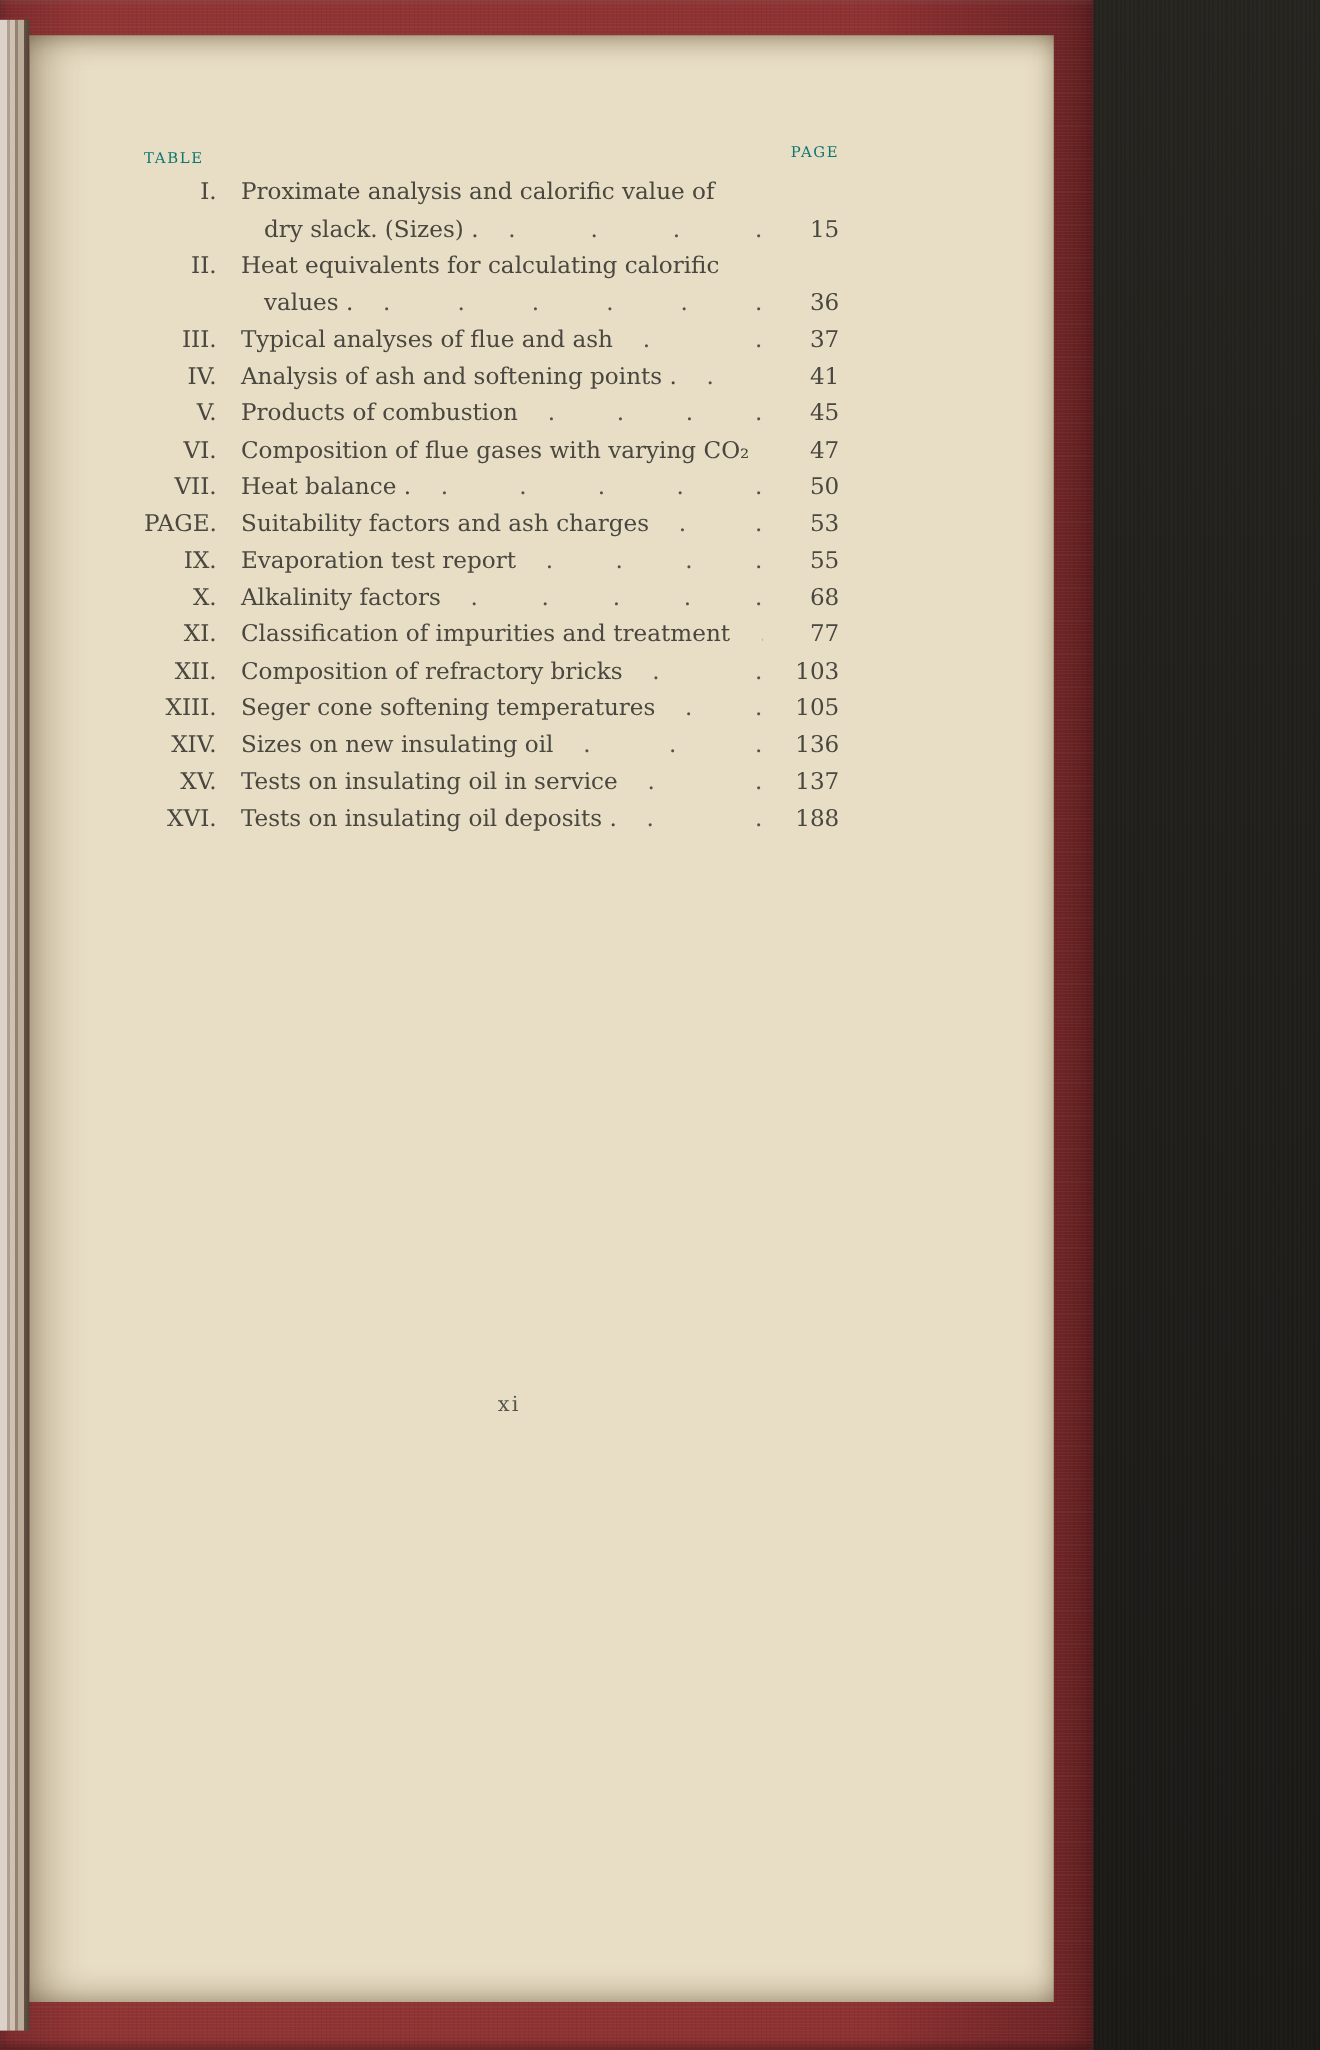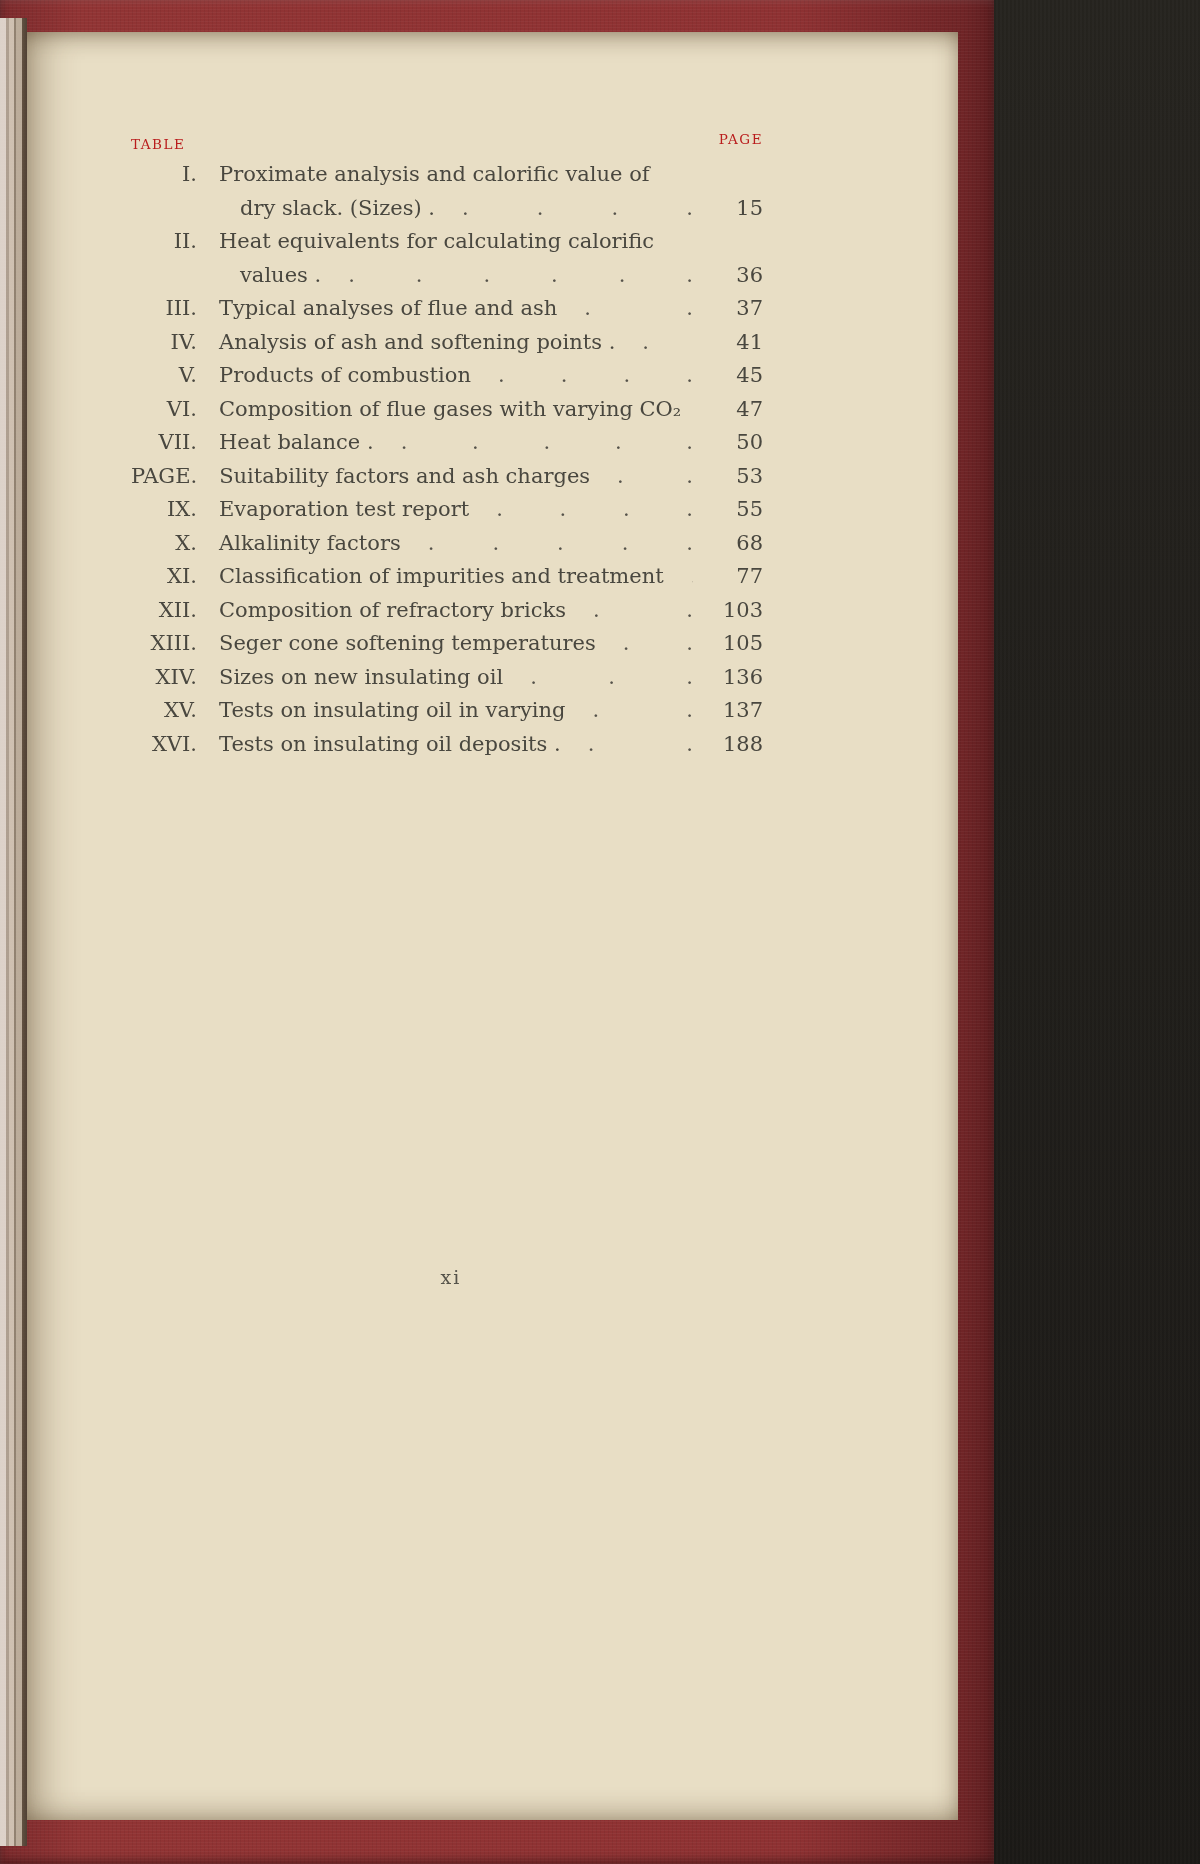--- a/index.html
+++ b/index.html
@@ -70,21 +70,21 @@
     word-spacing: 16px;
     color: #514f46;
   }
   .cols-header {
     display: flex;
     justify-content: space-between;
     align-items: flex-end;
     margin-top: 28px;
     font-size: 13.5px;
     letter-spacing: 1.5px;
-    color: #b91c1c;
+    color: #0f766e;
   }
   .cols-header .col-page-label { position: relative; top: -5px; }
   .entries { margin-top: 6px; }
   .entry {
     display: flex;
     align-items: flex-start;
     font-size: 21px;
     line-height: 33.5px;
   }
   .numeral {
@@ -113,21 +113,21 @@
   }
   .pagenum {
     flex: 0 0 54px;
     text-align: right;
     align-self: flex-end;
     white-space: nowrap;
   }
   .footer-page-number {
     position: absolute;
     top: 1158px;
-    left: 4px;
+    left: 16px;
     width: 100%;
     text-align: center;
     font-size: 19px;
     letter-spacing: 2px;
     color: #55534a;
   }
 </style>
 </head>
 <body>
 
@@ -307,21 +307,21 @@
       </span>
     </span>
     <span class="pagenum">136</span>
   </div>
 
   <div class="entry">
     <span class="numeral">XV.</span>
     <span class="entry-body">
 
       <span class="lastline">
-        <span class="entry-text">Tests on insulating oil in varying</span>
+        <span class="entry-text">Tests on insulating oil in service</span>
         <span class="leader">. .</span>
       </span>
     </span>
     <span class="pagenum">137</span>
   </div>
 
   <div class="entry">
     <span class="numeral">XVI.</span>
     <span class="entry-body">
 

